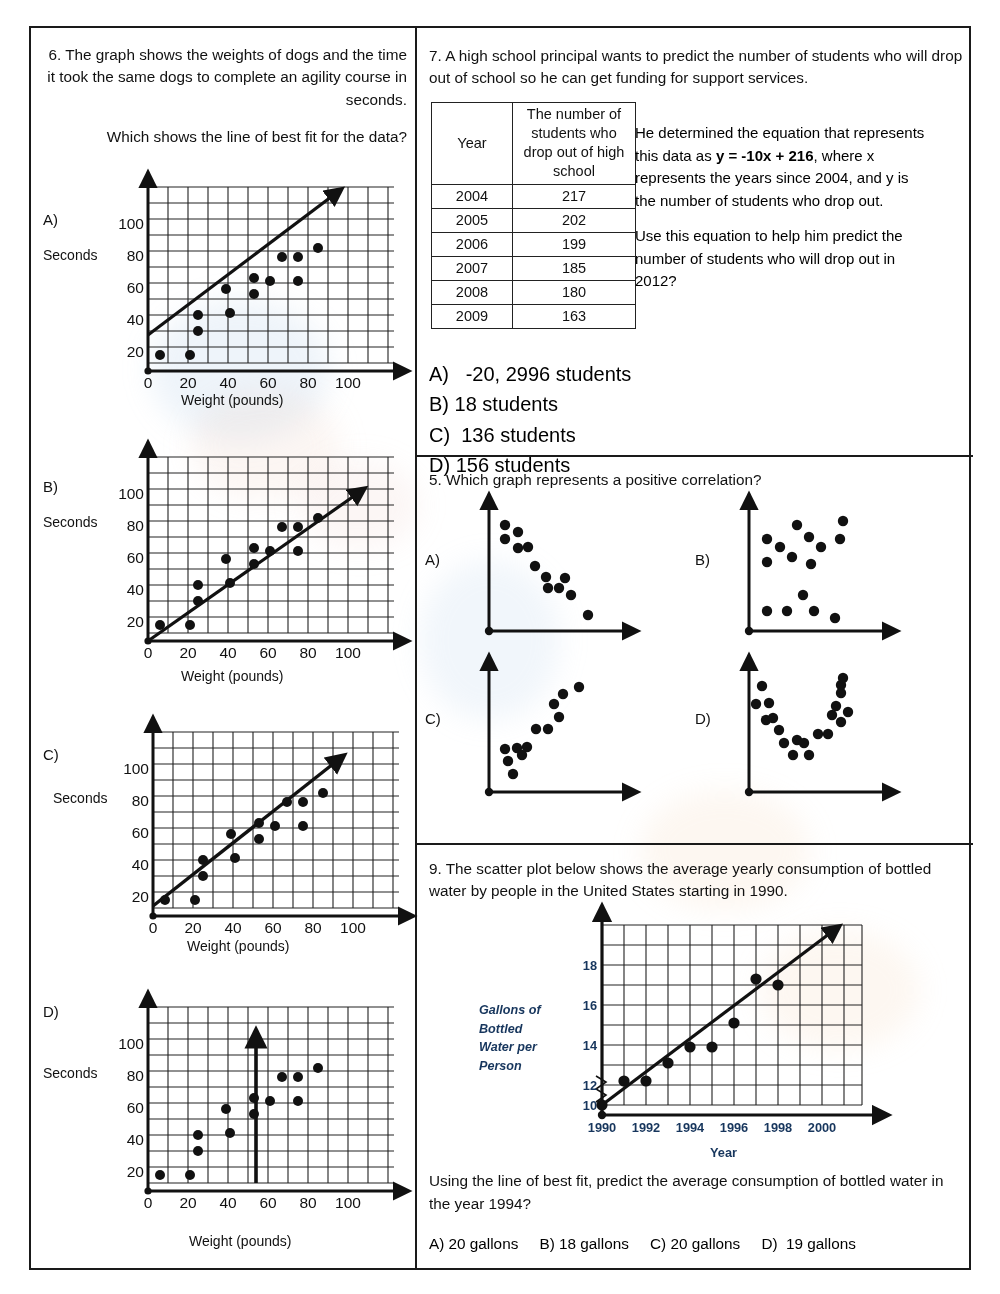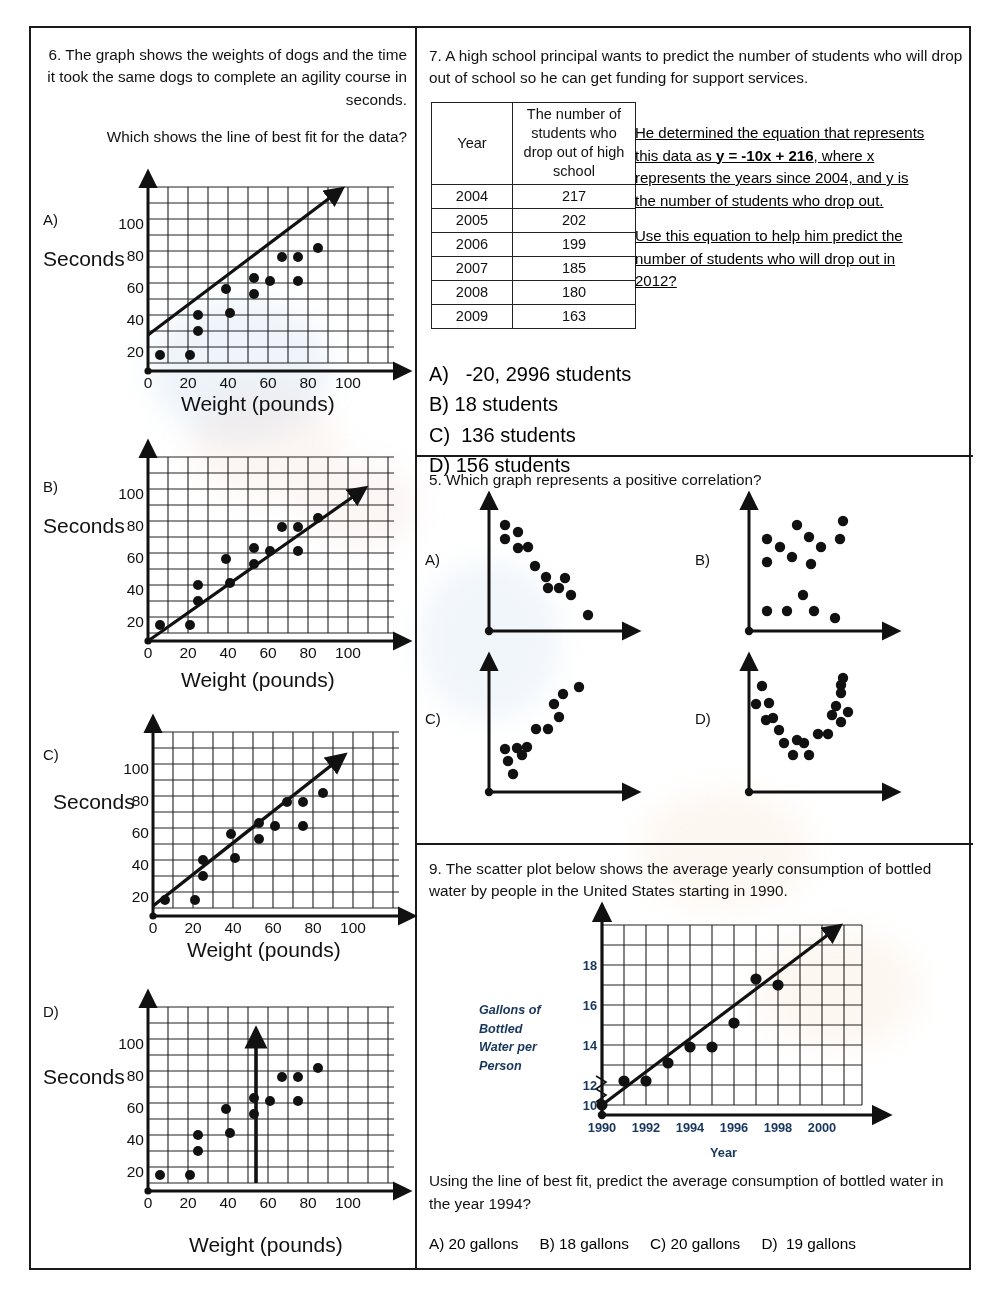--- a/index.html
+++ b/index.html
@@ -15,40 +15,40 @@
   .vdiv{position:absolute;left:384px;top:0;width:2px;height:100%;background:#1a1a1a;}
   .hdiv{position:absolute;left:384px;width:558px;height:2px;background:#1a1a1a;}
   .col-l{position:absolute;left:0;top:0;width:384px;height:100%;}
   .col-r{position:absolute;left:386px;top:0;width:556px;height:100%;padding-left:8px;}
 
   .qtext{font-size:15.3px;line-height:1.47;color:#111;}
 
   
   #q6-head{position:absolute;left:16px;top:16px;width:360px;text-align:right;}
   .opt-label{position:absolute;font-size:15px;color:#111;}
-  .axis-title{position:absolute;font-size:21px;color:#111;}
+  .axis-title{position:absolute;font-size:14px;color:#111;}
   .chart-wrap{position:absolute;}
 
   svg{display:block;overflow:visible;}
 
   
   #q7-head{position:absolute;left:12px;top:17px;width:540px;}
   table.dtbl{
     position:absolute;left:14px;top:74px;border-collapse:collapse;
     font-size:14.5px;background:#fff;
   }
   table.dtbl td,table.dtbl th{
     border:1.3px solid #222;padding:2px 4px;text-align:center;font-weight:normal;
     color:#111;
   }
   table.dtbl th.c1{width:72px;}
   table.dtbl th.c2{width:114px;line-height:1.32;}
   table.dtbl td{height:19px;}
   #q7-side{position:absolute;left:218px;top:94px;width:300px;font-size:15px;line-height:1.5;}
-  #q7-side p{margin:0 4px 13px 0;text-decoration:underline;}
+  #q7-side p{margin:0 4px 13px 0;}
   #q7-ans{position:absolute;left:12px;top:331px;font-size:20px;line-height:1.52;}
   #q7-ans div{white-space:pre;}
 
   
   #q8-head{position:absolute;left:12px;top:12px;width:530px;}
   
   #q9-head{position:absolute;left:12px;top:13px;width:535px;}
   #q9-foot{position:absolute;left:12px;top:325px;width:525px;font-size:15.3px;line-height:1.5;}
   #q9-ans{position:absolute;left:12px;top:390px;font-size:15.3px;white-space:pre;}
   .q9lab{position:absolute;font-size:12.6px;color:#17365d;font-weight:bold;line-height:1.48;}

